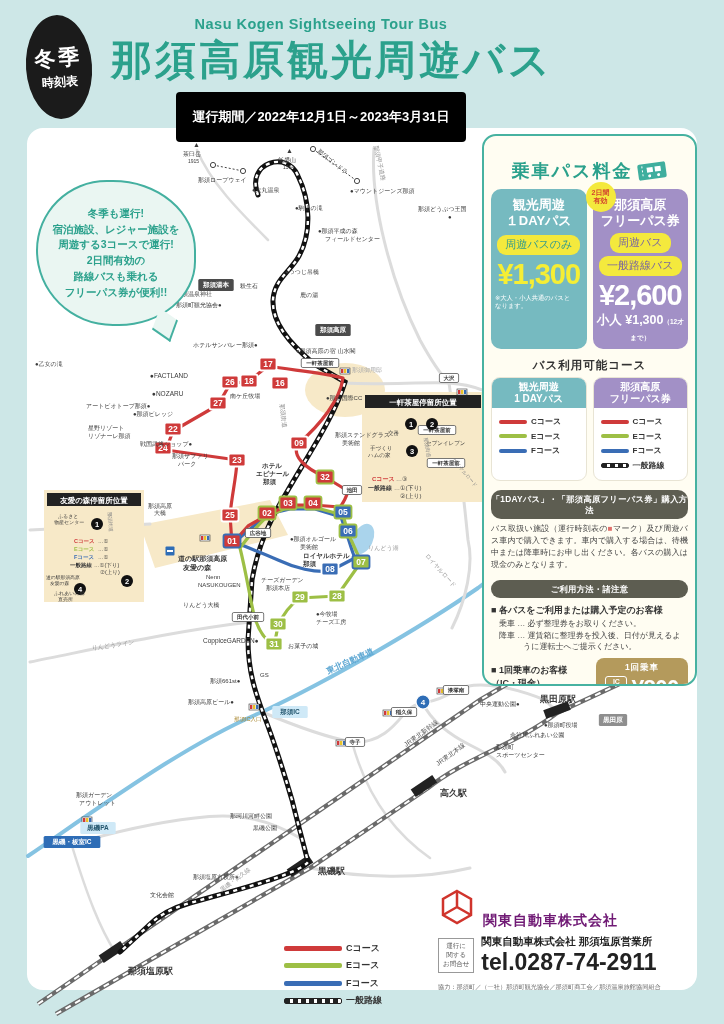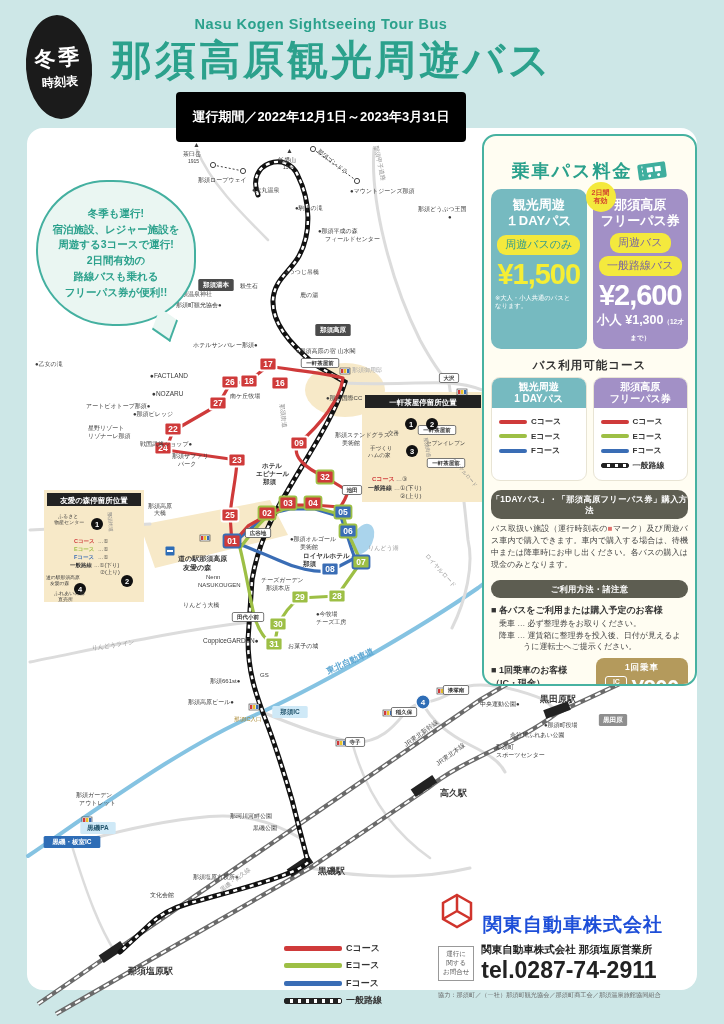--- a/index.html
+++ b/index.html
@@ -66,21 +66,21 @@
   .g-main{display:flex;align-items:center;justify-content:center;gap:4px;margin-top:2px;}
   .g-tags{display:flex;flex-direction:column;gap:3px;}
   .g-tag{border:1px solid #fff;color:#fff;font-size:7px;font-weight:bold;border-radius:3px;padding:1px 3px;}
   .g-price{font-size:23px;font-weight:bold;letter-spacing:-1px;}
   .g-child{font-size:9.5px;font-weight:bold;}
   .g-cnote{font-size:6px;font-weight:normal;}
 
   
   .company{position:absolute;left:438px;top:884px;width:262px;}
   .c-row1{display:flex;align-items:center;gap:7px;}
-  .c-name{font-size:19px;font-weight:bold;color:#1d4ed8;letter-spacing:1px;white-space:nowrap;margin-top:28px;}
+  .c-name{font-size:14px;font-weight:bold;color:#701a75;letter-spacing:1px;white-space:nowrap;margin-top:28px;}
   .c-row2{display:flex;gap:7px;margin-top:5px;align-items:center;}
   .c-box{border:1px solid #999;font-size:6.5px;color:#555;padding:3px 4px;text-align:center;line-height:1.35;white-space:pre-line;flex:none;}
   .c-office{font-size:10.5px;font-weight:bold;color:#222;white-space:nowrap;}
   .c-tel{font-size:23px;font-weight:bold;color:#222;white-space:nowrap;}
   .coop{margin-top:7px;font-size:6.2px;color:#666;white-space:nowrap;}
 
   
   .bottom-legend{position:absolute;left:284px;top:937px;}
   .bottom-legend .lrow{margin:4.5px 0;}
   .bottom-legend .swatch{width:58px;height:5px;}
@@ -415,21 +415,21 @@
           <rect x="18" y="6" width="6" height="5" fill="#fff"></rect>
           <circle cx="12" cy="14.5" r="1.5" fill="#fff"></circle>
           <circle cx="21" cy="14.5" r="1.5" fill="#fff"></circle>
         </svg>
     </div>
     <div class="cards">
       <div class="card teal">
         <h3>観光周遊
 １DAYパス</h3>
         <span class="pill">周遊バスのみ</span>
-        <div class="price">¥1,500</div>
+        <div class="price">¥1,300</div>
         <div class="note">※大人・小人共通のパスと
 なります。</div>
       </div>
       <div class="card purple">
         <div class="corner-badge">2日間
 有効</div>
         <h3>那須高原
 フリーパス券</h3>
         <span class="pill">周遊バス</span>
         <span class="pill">一般路線バス</span>

